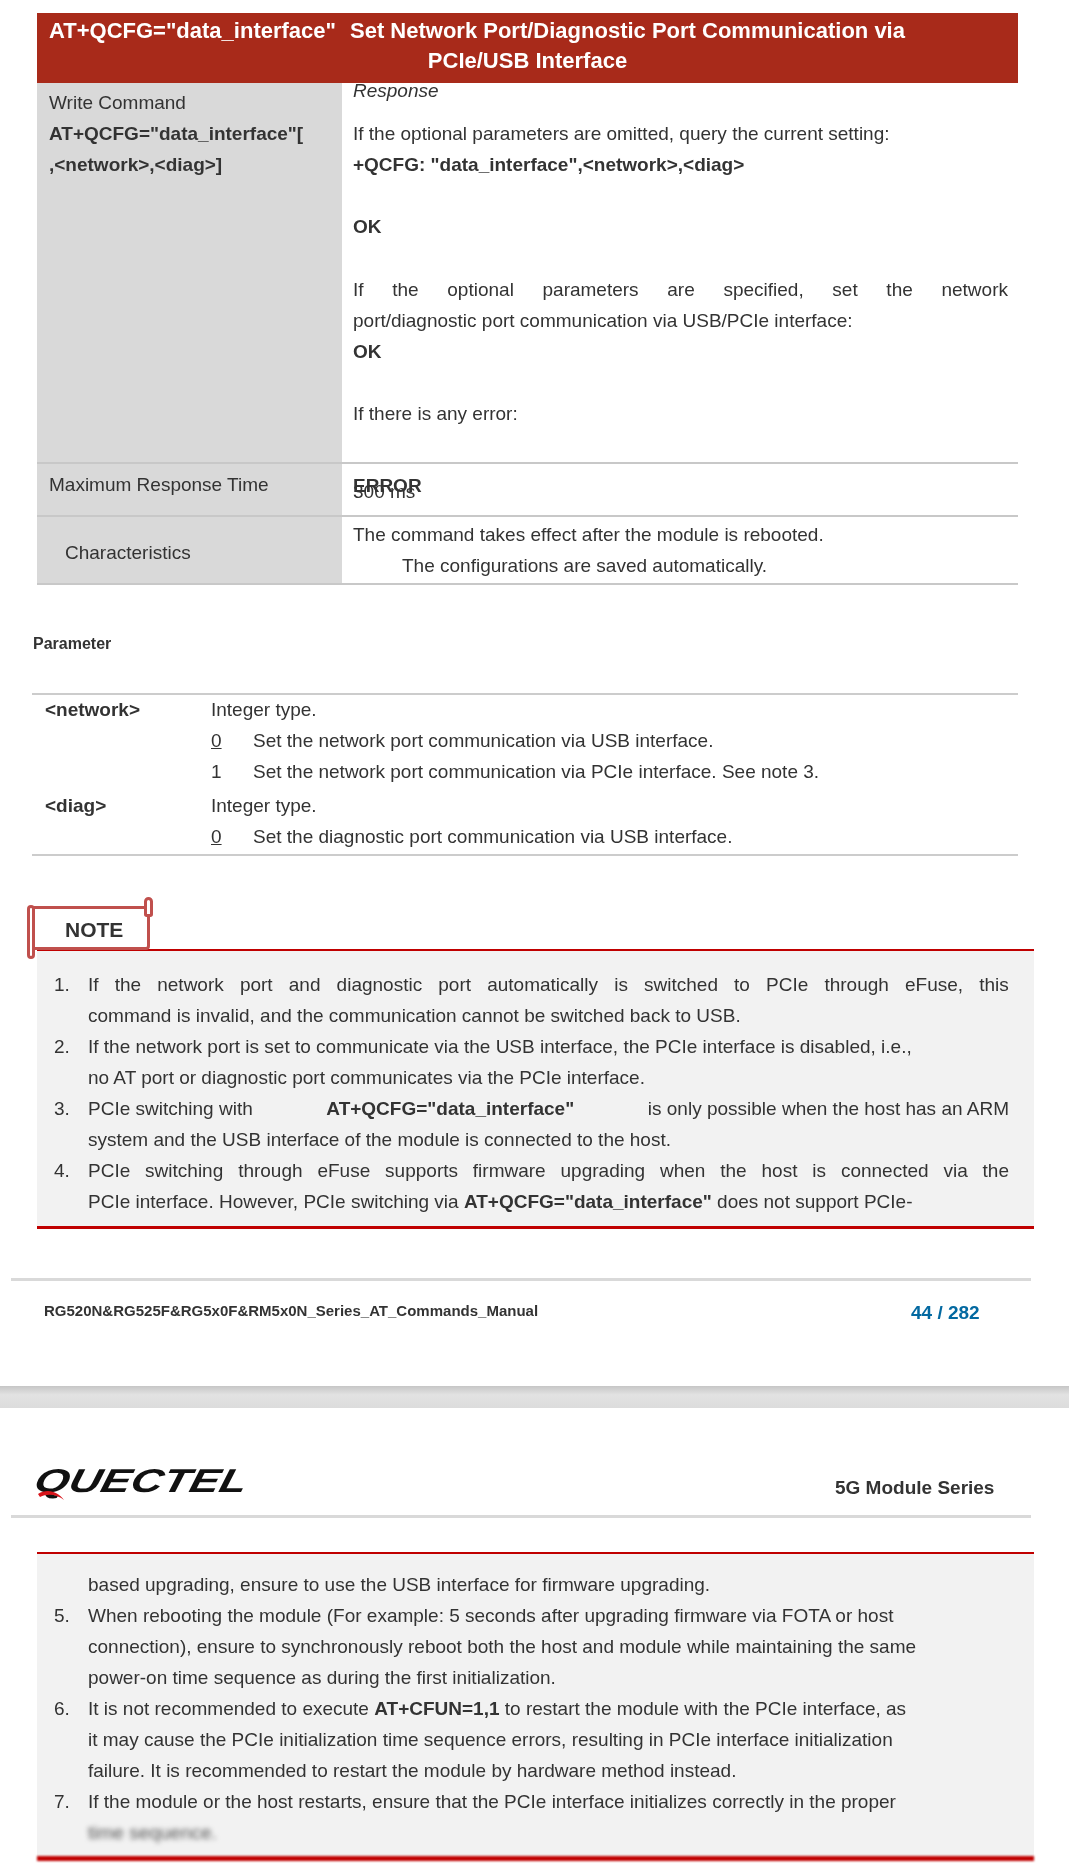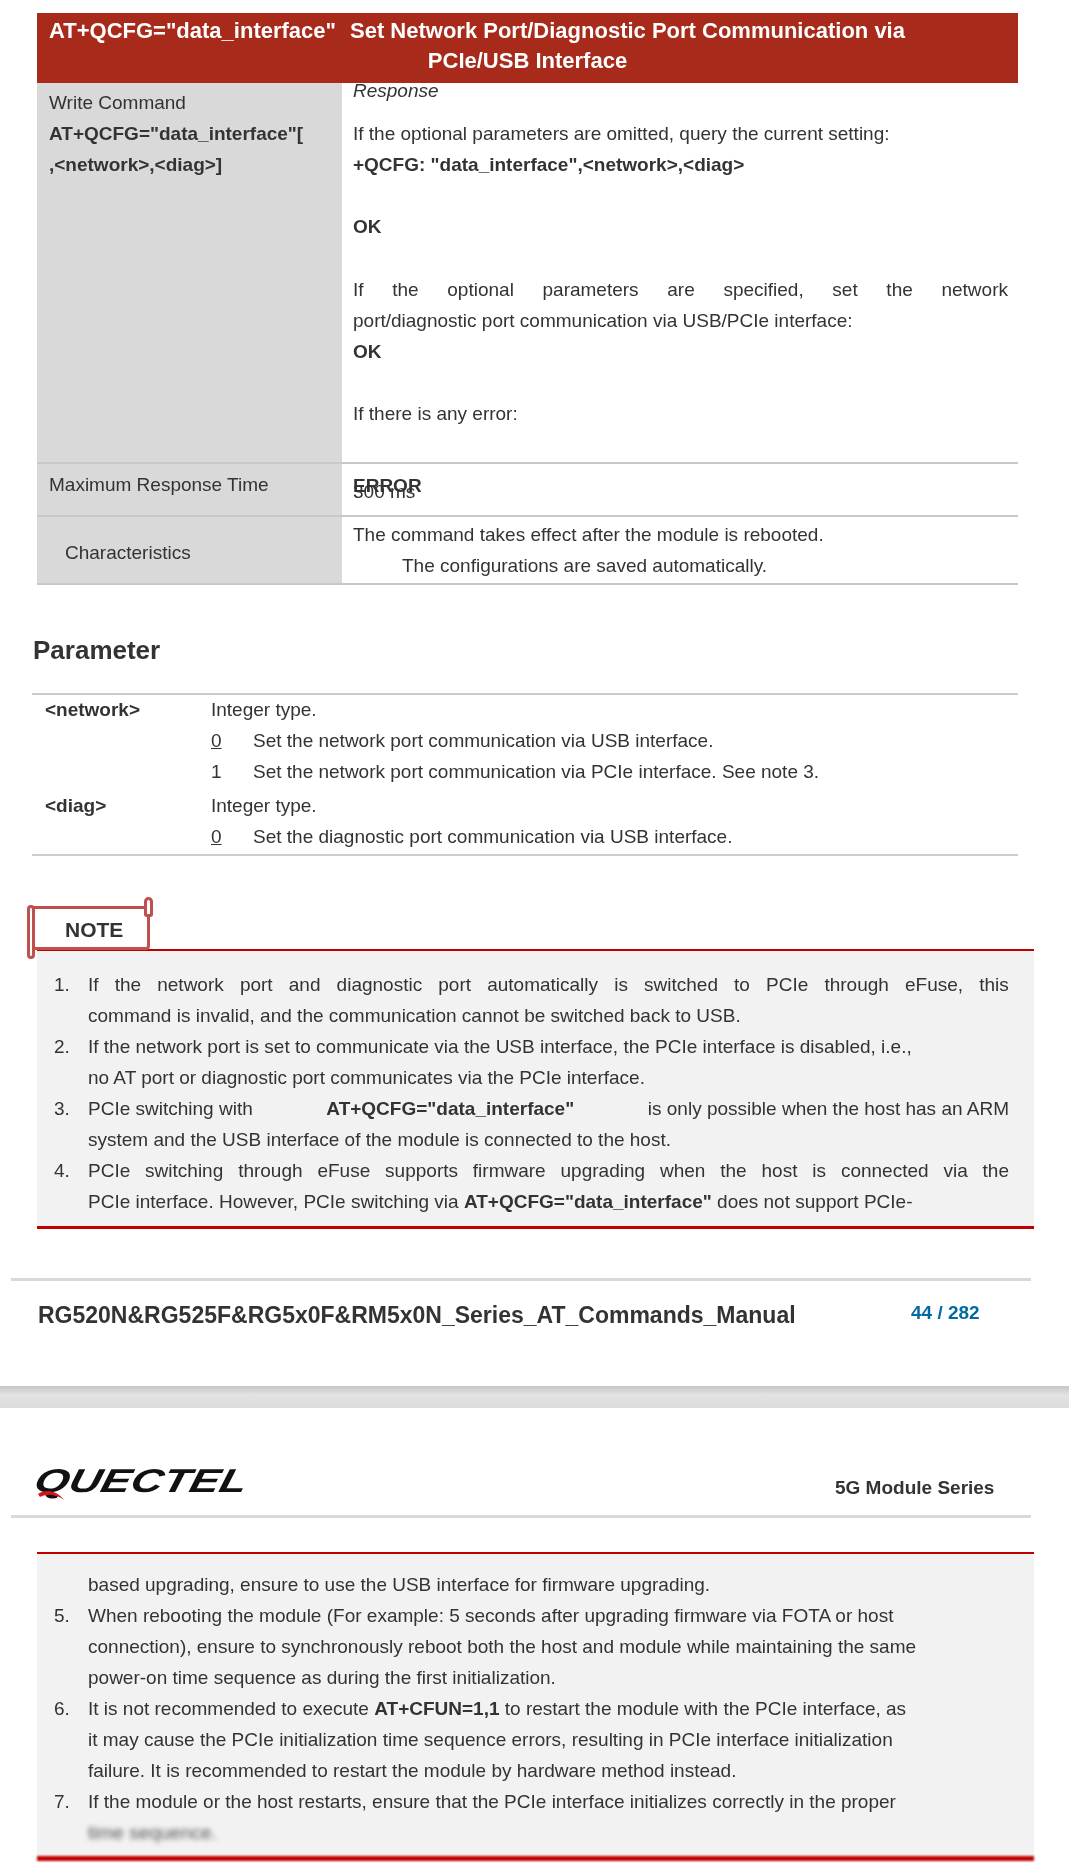--- a/index.html
+++ b/index.html
@@ -15,21 +15,21 @@
   .cmd-header .line1 { display: block; text-align: left; white-space: nowrap; }
   .cmd-header .line1 .name { margin-right: 14px; }
   .gray-col { position: absolute; left: 37px; width: 305px; background: #d9d9d9; }
   .white-col { position: absolute; left: 342px; width: 676px; background: #ffffff; }
   .row-line { position: absolute; left: 37px; width: 981px; height: 2px; background: #c8c8c8; }
   .cell-text { position: absolute; line-height: 31px; white-space: nowrap; }
   .bold { font-weight: bold; }
   .justify-line { display: flex; justify-content: space-between; width: 655px; }
 
   
-  .section-title { position: absolute; left: 33px; top: 635px; font-size: 26px; font-weight: bold; color: #333; }
+  .section-title { position: absolute; left: 33px; top: 635px; font-size: 16px; font-weight: bold; color: #333; }
   .param-line { position: absolute; left: 32px; width: 986px; height: 2px; background: #cccccc; }
   .param-name { position: absolute; left: 45px; font-weight: bold; }
   .param-type { position: absolute; left: 211px; }
   .param-val { position: absolute; left: 211px; width: 20px; }
   .param-val.default { text-decoration: underline; }
   .param-desc { position: absolute; left: 253px; white-space: nowrap; }
 
   
   .note-tag {
     position: absolute; left: 29px; top: 906px; width: 121px; height: 44px;
@@ -48,21 +48,21 @@
   .red-line { position: absolute; left: 37px; width: 997px; background: #c00000; }
   .note-item { position: absolute; left: 54px; width: 960px; line-height: 31px; }
   .note-num { position: absolute; left: 0; top: 0; }
   .note-text { position: absolute; left: 34px; width: 921px; text-align: justify; }
   .note-line { display: block; white-space: nowrap; }
   .note-line.j { display: flex; justify-content: space-between; }
   .note-line.j span { white-space: pre; }
 
   
   .page-rule { position: absolute; left: 11px; width: 1020px; height: 3px; background: #d9d9d9; }
-  .footer-title { position: absolute; left: 38px; top: 1302px; font-weight: bold; font-size: 23px; color: #333; }
+  .footer-title { position: absolute; left: 44px; top: 1302px; font-weight: bold; font-size: 15px; color: #333; }
   .footer-page { position: absolute; left: 911px; top: 1302px; font-weight: bold; font-size: 19px; color: #0369a1; }
   .page-gap {
     position: absolute; left: 0; top: 1386px; width: 1069px; height: 22px;
     background: linear-gradient(#c6c6c6, #e2e2e2 40%, #dcdcdc);
   }
   .series-label { position: absolute; left: 835px; top: 1477px; font-weight: bold; font-size: 19px; color: #333; }
   .logo { position: absolute; left: 28px; top: 1462px; width: 232px; height: 42px; }
   .blurred { filter: blur(2.5px); color: #555; }
 </style>
 </head>

